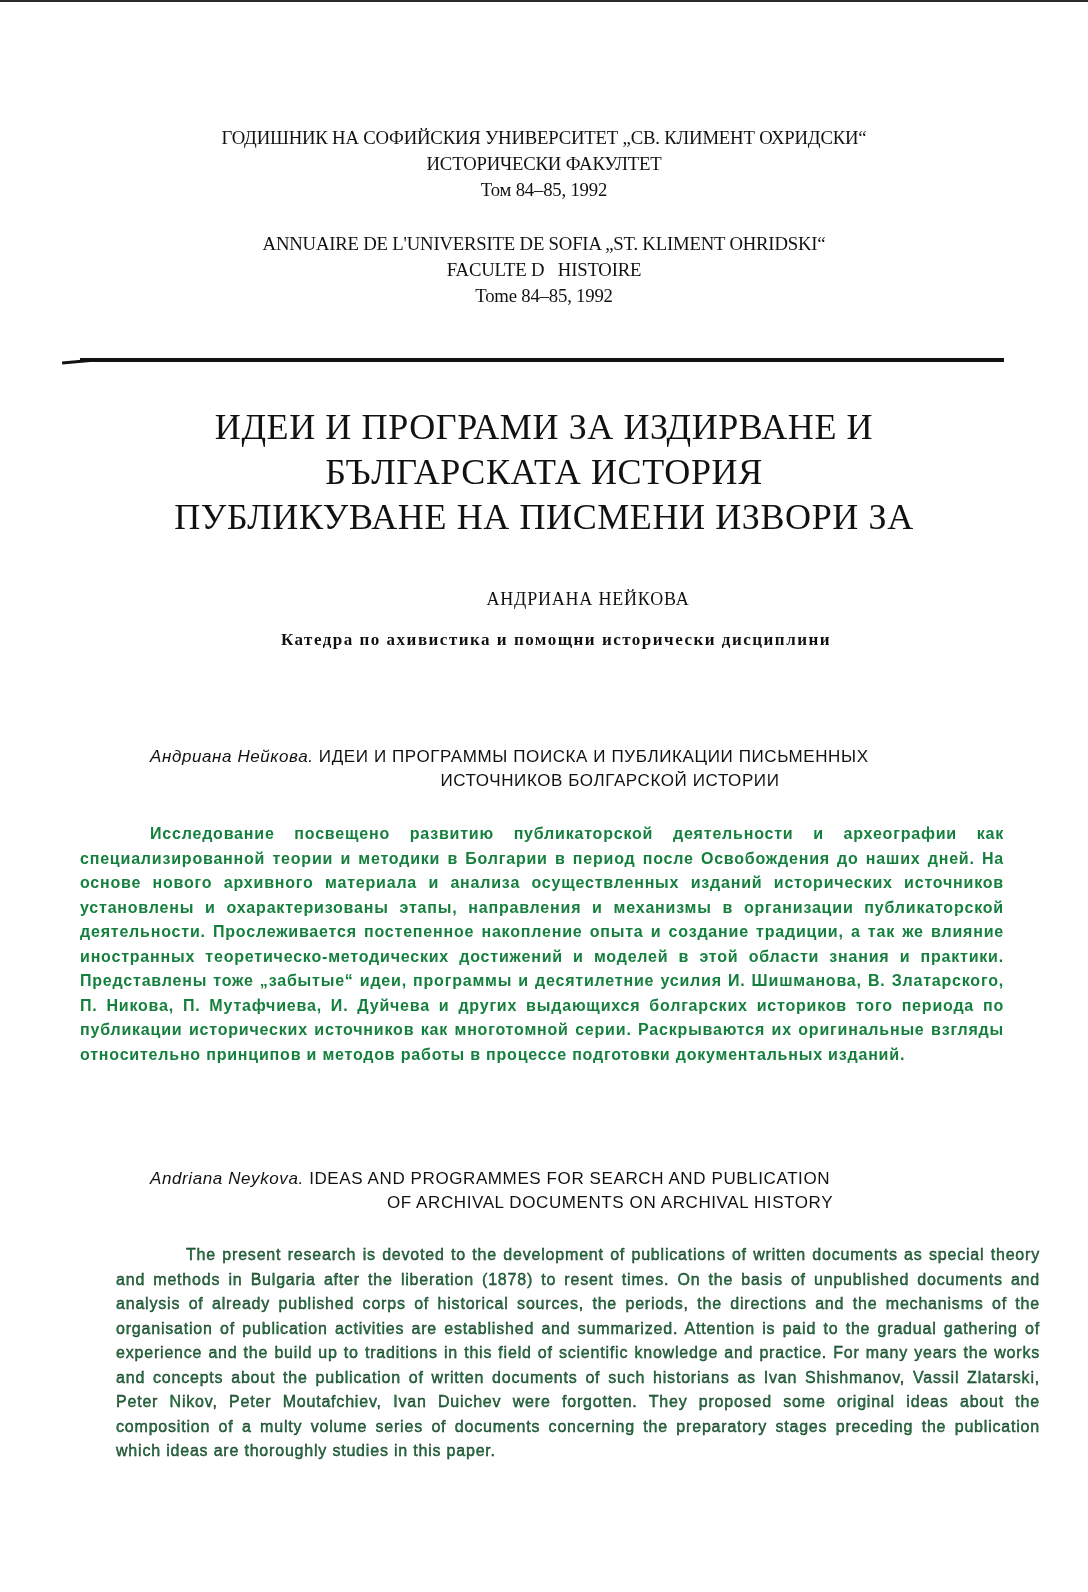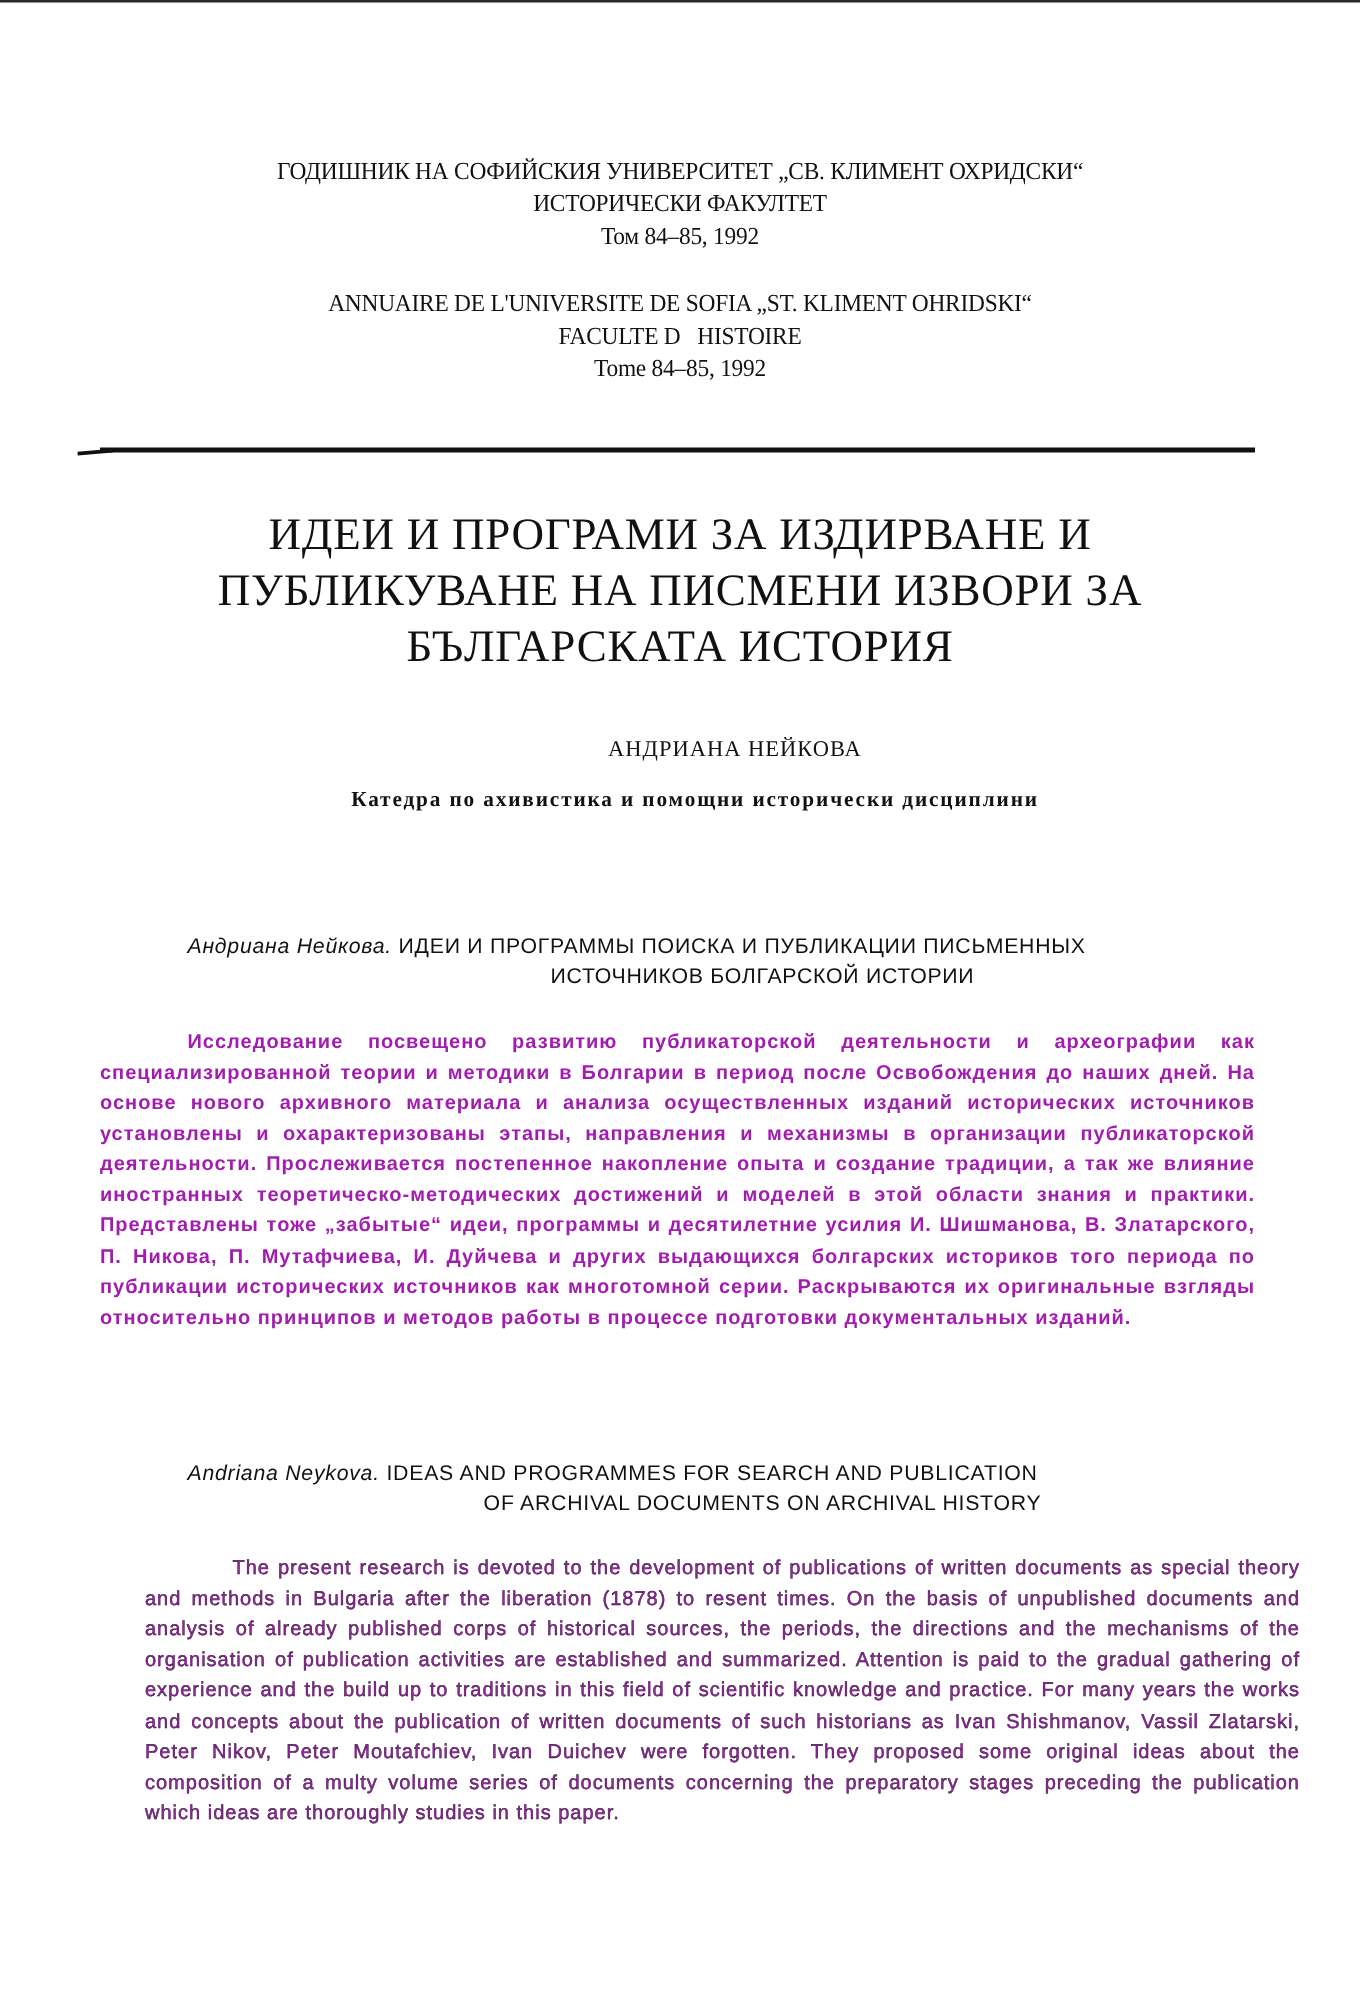--- a/index.html
+++ b/index.html
@@ -20,21 +20,21 @@
 
   .author { top: 589px; font-size: 18px; letter-spacing: 0.8px; margin-left: 44px; }
   .dept { top: 630px; font-size: 17px; font-weight: bold; letter-spacing: 1.5px; margin-left: 12px; }
 
   .abs-head { position: absolute; left: 150px; width: 860px; font-size: 17px; line-height: 24px; letter-spacing: 0.6px; }
   .abs-head .ital { font-style: italic; margin-top: 32px; }
   .abs-head .line2 { display: block; text-align: center; padding-left: 60px; }
   .abs-head-ru { top: 745px; }
   .abs-head-en { top: 1167px; }
 
-  .abs-body { position: absolute; left: 80px; width: 924px; font-size: 16px; line-height: 24.5px; text-align: justify; text-indent: 70px; font-weight: bold; letter-spacing: 0.8px; color: #a21caf; }
+  .abs-body { position: absolute; left: 80px; width: 924px; font-size: 16px; line-height: 24.5px; text-align: justify; text-indent: 70px; font-weight: bold; letter-spacing: 0.8px; color: #15803d; }
   .abs-body-ru { top: 822px; }
   .abs-body-en { top: 1243px; font-weight: normal; margin-left: 36px; -webkit-text-stroke: 0.35px #141414; }
 </style>
 </head>
 <body>
 
 <div class="topbar"></div>
 
 <div class="center serif hdr hdr-bg">
   <div>ГОДИШНИК НА СОФИЙСКИЯ УНИВЕРСИТЕТ „СВ. КЛИМЕНТ ОХРИДСКИ“</div>
@@ -46,22 +46,22 @@
   <div>ANNUAIRE DE L'UNIVERSITE DE SOFIA „ST. KLIMENT OHRIDSKI“</div>
   <div style="white-space: pre;">FACULTE D   HISTOIRE</div>
   <div>Tome 84–85, 1992</div>
 </div>
 
 <div class="rule-tail"></div>
 <div class="rule"></div>
 
 <div class="center serif title">
   <div>ИДЕИ И ПРОГРАМИ ЗА ИЗДИРВАНЕ И</div>
+  <div>БЪЛГАРСКАТА ИСТОРИЯ</div>
   <div>ПУБЛИКУВАНЕ НА ПИСМЕНИ ИЗВОРИ ЗА</div>
-  <div>БЪЛГАРСКАТА ИСТОРИЯ</div>
 </div>
 
 <div class="center serif author">АНДРИАНА НЕЙКОВА</div>
 <div class="center serif dept">Катедра по ахивистика и помощни исторически дисциплини</div>
 
 <div class="abs-head abs-head-ru sans">
   <span class="ital">Андриана Нейкова.</span><span> ИДЕИ И ПРОГРАММЫ ПОИСКА И ПУБЛИКАЦИИ ПИСЬМЕННЫХ</span>
   <span class="line2">ИСТОЧНИКОВ БОЛГАРСКОЙ ИСТОРИИ</span>
 </div>
 <div class="abs-body abs-body-ru sans">Исследование посвещено развитию публикаторской деятельности и археографии как специализированной теории и методики в Болгарии в период после Освобождения до наших дней. На основе нового архивного материала и анализа осуществленных изданий исторических источников установлены и охарактеризованы этапы, направления и механизмы в организации публикаторской деятельности. Прослеживается постепенное накопление опыта и создание традиции, а так же влияние иностранных теоретическо-методических достижений и моделей в этой области знания и практики. Представлены тоже „забытые“ идеи, программы и десятилетние усилия И. Шишманова, В. Златарского, П. Никова, П. Мутафчиева, И. Дуйчева и других выдающихся болгарских историков того периода по публикации исторических источников как многотомной серии. Раскрываются их оригинальные взгляды относительно принципов и методов работы в процессе подготовки документальных изданий.</div>

